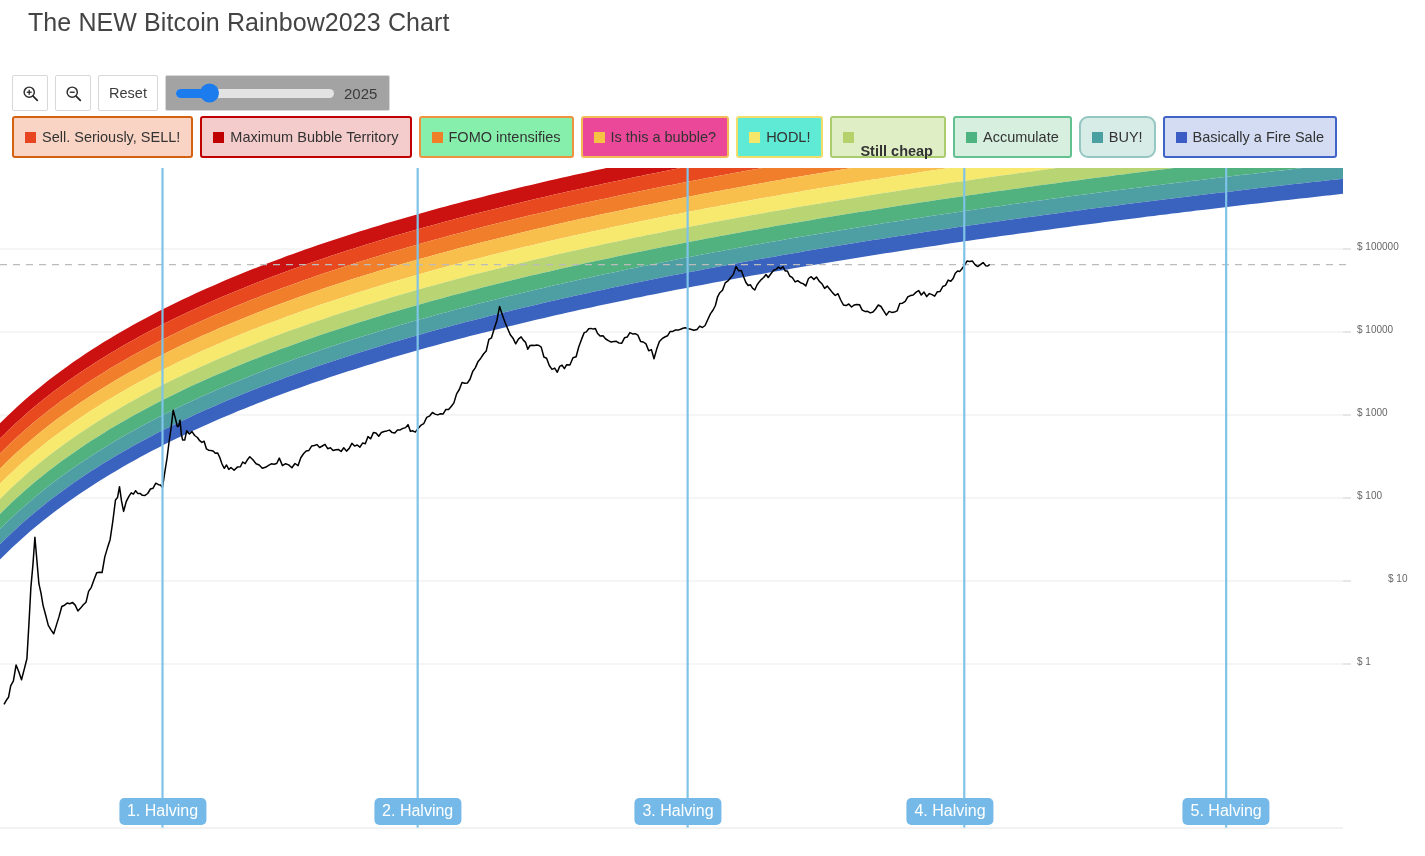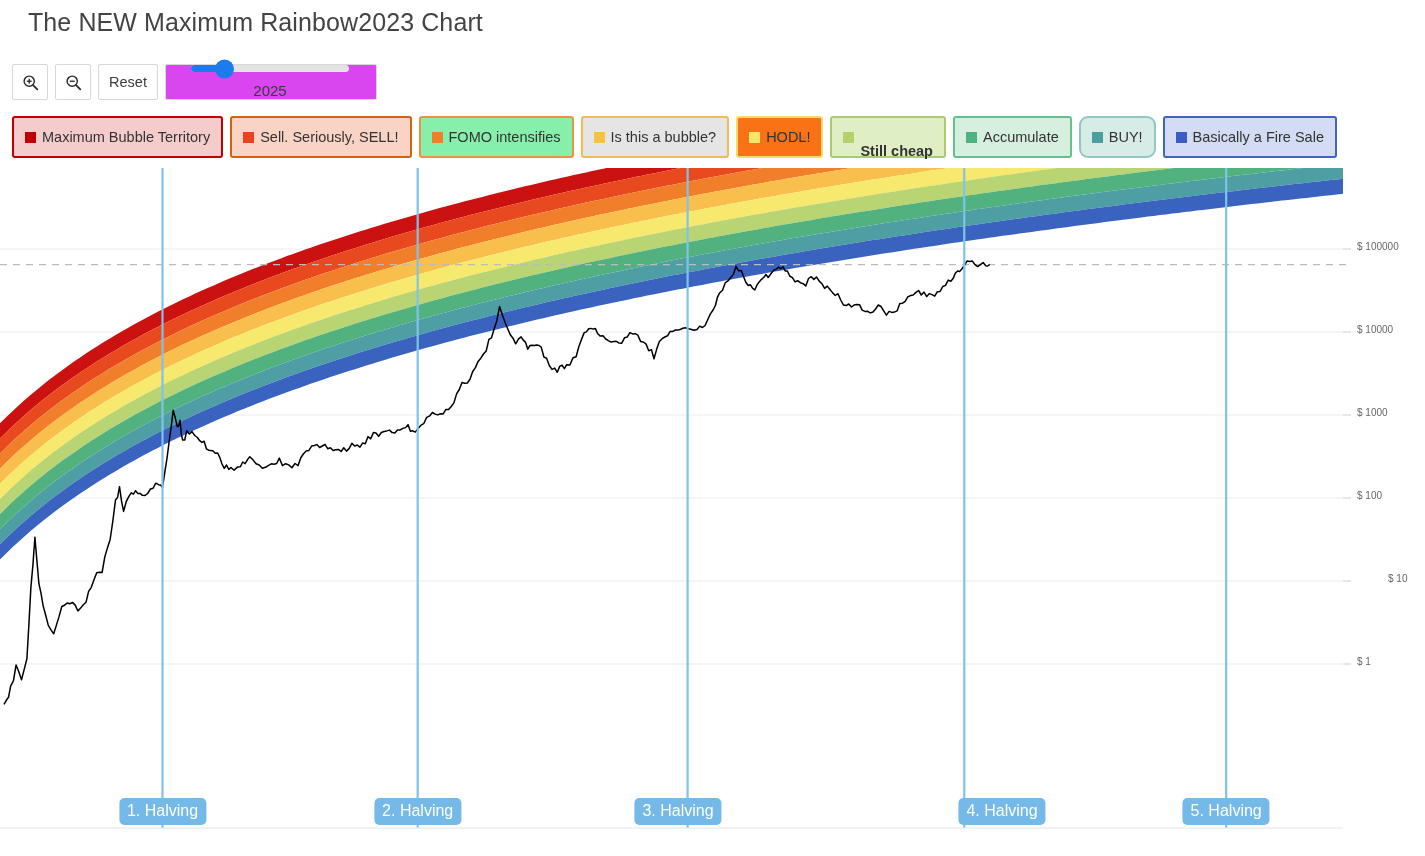--- a/index.html
+++ b/index.html
@@ -23,21 +23,21 @@
     font-size: 25px;
     color: #444444;
     font-weight: 400;
     letter-spacing: 0.1px;
     white-space: nowrap;
   }
 
   
   #toolbar {
     position: absolute;
-    left: 12px; top: 64px;
+    left: 12px; top: 75px;
     display: flex;
     align-items: stretch;
     gap: 7px;
     height: 36px;
   }
   .tool-btn {
     border: 1px solid #d8d8d8;
     background: #ffffff;
     border-radius: 2px;
     display: flex;
@@ -48,28 +48,27 @@
     font-size: 14px;
     padding: 0 10px;
   }
   .tool-btn.square { width: 36px; padding: 0; }
   #reset-btn { min-width: 60px; color: #3c3c3c; font-size: 14.5px; }
 
   .mag { display: block; }
 
   #slider-box {
     border: 1px solid #d8d8d8;
-    background: #d946ef;
+    background: #a3a3a3;
     border-radius: 2px;
     display: flex;
     align-items: center;
     padding: 0 12px 0 10px;
     gap: 10px;
     min-width: 212px;
-    flex-direction: column;
   }
   .slider-track {
     position: relative;
     width: 158px;
     height: 9px;
     background: #e3e3e3;
     border-radius: 5px;
   }
   .slider-fill {
     position: absolute;
@@ -166,21 +165,21 @@
     font-size: 25px; font-weight: bold; letter-spacing: 0.5px;
     color: #c2d6ea;
   }
   #wm-net { color: #8e9fb5; }
 </style>
 </head>
 <body>
 
 <div id="page">
 
-  <div id="title">The NEW Maximum Rainbow2023 Chart</div>
+  <div id="title">The NEW Bitcoin Rainbow2023 Chart</div>
 
   <div id="toolbar">
     <div class="tool-btn square">
       <svg class="mag" width="17" height="17" viewBox="0 0 20 20">
         <circle cx="8.5" cy="8.5" r="6" fill="none" stroke="#2b2b2b" stroke-width="1.7"></circle>
         <line x1="13" y1="13" x2="18" y2="18" stroke="#2b2b2b" stroke-width="2.1" stroke-linecap="round"></line>
         <line x1="5.6" y1="8.5" x2="11.4" y2="8.5" stroke="#2b2b2b" stroke-width="1.6"></line>
         <line x1="8.5" y1="5.6" x2="8.5" y2="11.4" stroke="#2b2b2b" stroke-width="1.6"></line>
       </svg>
     </div>
@@ -195,37 +194,37 @@
     <div id="slider-box">
       <div class="slider-track">
         <div class="slider-fill" id="slider-fill" style="width: 21%;"></div>
         <div class="slider-thumb" id="slider-thumb" style="left: 21%;"></div>
       </div>
       <div id="slider-value">2025</div>
     </div>
   </div>
 
   <div id="legend">
+      <div class="legend-item" style="border-color: rgb(212, 97, 15); background: rgb(249, 212, 196);">
+        <span class="legend-swatch" style="background: rgb(232, 68, 31);"></span>
+        <span>Sell. Seriously, SELL!</span>
+      </div>
       <div class="legend-item" style="border-color: rgb(192, 0, 0); background: rgb(244, 204, 204);">
         <span class="legend-swatch" style="background: rgb(192, 0, 0);"></span>
         <span>Maximum Bubble Territory</span>
       </div>
-      <div class="legend-item" style="border-color: rgb(212, 97, 15); background: rgb(249, 212, 196);">
-        <span class="legend-swatch" style="background: rgb(232, 68, 31);"></span>
-        <span>Sell. Seriously, SELL!</span>
-      </div>
       <div class="legend-item" style="border-color: rgb(239, 146, 64); background: #86efac;">
         <span class="legend-swatch" style="background: rgb(240, 128, 40);"></span>
         <span>FOMO intensifies</span>
       </div>
-      <div class="legend-item" style="border-color: rgb(243, 187, 87); background: #e5e5e5;">
+      <div class="legend-item" style="border-color: rgb(243, 187, 87); background: #ec4899;">
         <span class="legend-swatch" style="background: rgb(245, 194, 67);"></span>
         <span>Is this a bubble?</span>
       </div>
-      <div class="legend-item" style="border-color: rgb(242, 220, 106); background: #f97316;">
+      <div class="legend-item" style="border-color: rgb(242, 220, 106); background: #5eead4;">
         <span class="legend-swatch" style="background: rgb(245, 231, 106);"></span>
         <span>HODL!</span>
       </div>
       <div class="legend-item" style="border-color: rgb(169, 204, 111); background: rgb(224, 238, 198);">
         <span class="legend-swatch" style="background: rgb(181, 209, 108);"></span>
         <span style="font-weight: bold; margin-top: 28px;">Still cheap</span>
       </div>
       <div class="legend-item" style="border-color: rgb(99, 193, 145); background: rgb(214, 239, 223);">
         <span class="legend-swatch" style="background: rgb(77, 179, 128);"></span>
         <span>Accumulate</span>
@@ -280,18 +279,18 @@
       </svg>
   <div class="ylabel" style="left: 1357px; top: 488px;">$ 1</div>
       <div class="ylabel" style="left: 1357px; top: 405px; margin-left: 31px;">$ 10</div>
       <div class="ylabel" style="left: 1357px; top: 322px;">$ 100</div>
       <div class="ylabel" style="left: 1357px; top: 239px;">$ 1000</div>
       <div class="ylabel" style="left: 1357px; top: 156px;">$ 10000</div>
       <div class="ylabel" style="left: 1357px; top: 73px;">$ 100000</div>
       <div class="halving-badge" style="left: 162.503px; top: 630px;">1. Halving</div>
       <div class="halving-badge" style="left: 417.673px; top: 630px;">2. Halving</div>
       <div class="halving-badge" style="left: 678px; top: 630px;">3. Halving</div>
-      <div class="halving-badge" style="left: 1002px; top: 630px;">4. Halving</div>
+      <div class="halving-badge" style="left: 950px; top: 630px;">4. Halving</div>
       <div class="halving-badge" style="left: 1226.16px; top: 630px;">5. Halving</div>
     </div>
 
 
 </div>
 
 </body></html>

